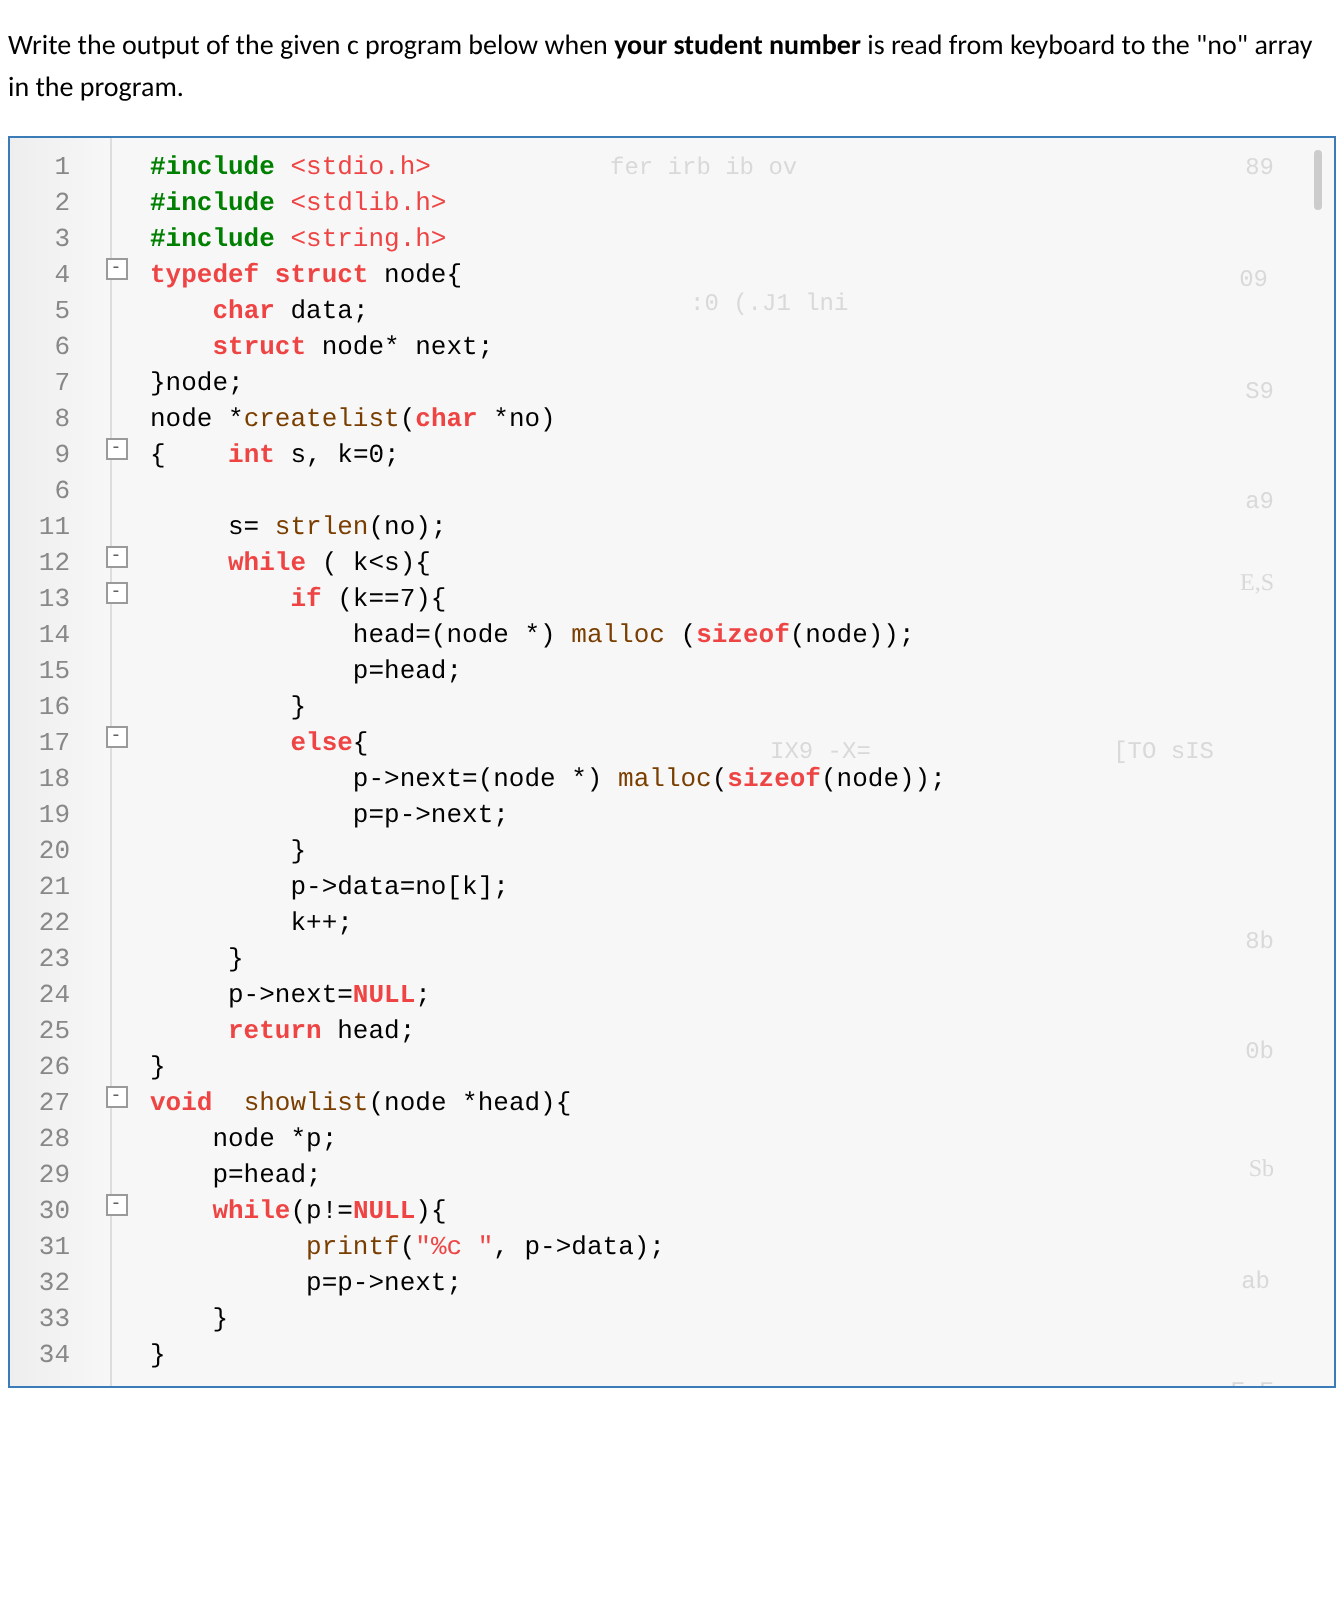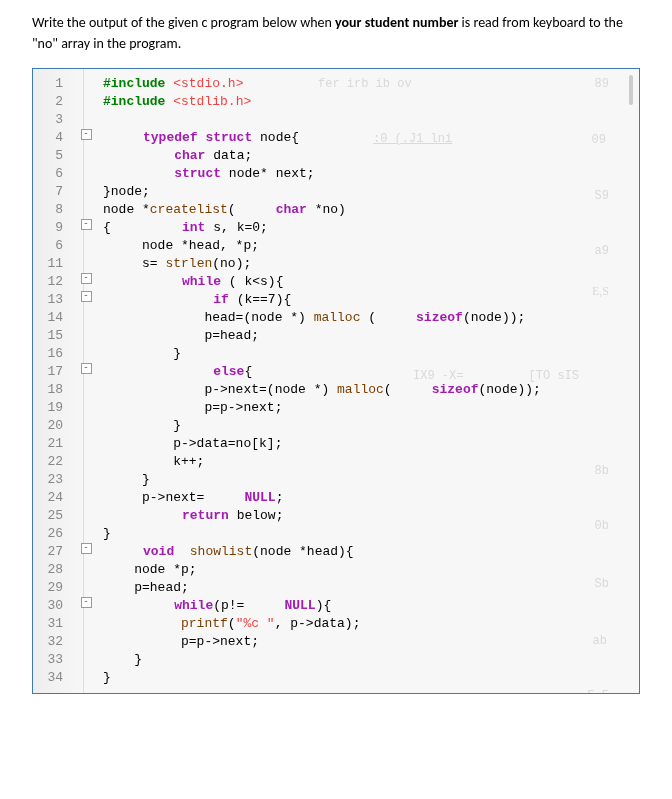--- a/index.html
+++ b/index.html
@@ -1,84 +1,84 @@
 <!DOCTYPE html>
 <html><head>
   <meta charset="utf-8">
   <style>
     * { margin: 0; padding: 0; box-sizing: border-box; }
     body { font-family: Calibri, Arial, sans-serif; width: 672px; background: #fff; color: #000; font-size: 14px; }
-    .container { padding: 12px 32px; }
+    .container { padding: 12px 4px; }
     .instruction { font-size: 14px; line-height: 1.5; margin-bottom: 14px; }
     .instruction b { font-weight: bold; }
     .code-block { border: 1px solid #3b7bb8; background: #f7f7f7; position: relative; padding: 6px 0 6px 0; overflow: hidden; }
     .code-block::before { content:""; position:absolute; left:0; top:0; bottom:0; width:50px; background: linear-gradient(to right, #eee, #f7f7f7); border-right:1px solid #ddd; }
     .code-block::after { content:""; position:absolute; right:6px; top:6px; width:4px; height:30px; background:#ccc; border-radius:2px; }
     .line { display:flex; align-items:flex-start; font-family: "Consolas","Courier New",monospace; font-size:13px; line-height:18px; white-space:pre; position:relative; }
     .ln { width:40px; text-align:right; padding-right:10px; color:#888; user-select:none; z-index:1; position:relative; }
     .gutter { width:26px; display:flex; justify-content:center; align-items:center; z-index:1; position:relative; }
     .fold { width:11px; height:11px; border:1px solid #9a9a9a; display:flex; align-items:center; justify-content:center; font-size:9px; line-height:9px; color:#555; background:#fff; }
     .code { flex:1; padding-left:4px; z-index:1; position:relative; }
     .pp   { color:#008000; font-weight:bold; }
-    .kw   { color:#a21caf; font-weight:bold;margin-left:40px; }
+    .kw   { color:#ef4444; font-weight:bold; }
     .fn   { color:#7a3e00; }
     .str  { color:#ef4444; }
     .plain{ color:#000; }
     
     .wm { position:absolute; color:#d9d9d9; font-family:"Courier New",monospace; font-size:12px; pointer-events:none; z-index:0; }
   </style>
 </head>
 <body>
 
 <div class="container">
   <p class="instruction">
     <span>Write the output of the given c program below when </span><b>your student number</b><span> is read from keyboard to the "no" array in the program.</span>
   </p>
 
   <div class="code-block" id="code-block">
 
-    <span class="wm" style="top:8px; left:285px;text-align:right;">fer  irb  ib   ov</span>
+    <span class="wm" style="top:8px; left:300px;text-align:right;">fer  irb  ib   ov</span>
     <span class="wm" style="top:8px; right:30px;">89</span>
     <span class="wm" style="top:64px; right:33px;">09</span>
-    <span class="wm" style="top:63px; left:340px;text-decoration:underline;">:0  (.J1  lni</span>
+    <span class="wm" style="top:76px; left:340px;">:0  (.J1  lni</span>
     <span class="wm" style="top:120px; right:30px;">S9</span>
     <span class="wm" style="top:175px; right:30px;">a9</span>
     <span class="wm" style="top:215px; right:30px;font-family:Liberation Serif, serif;">E,S</span>
     <span class="wm" style="top:300px; left:380px;">IX9  -X=</span>
     <span class="wm" style="top:300px; right:60px;">[TO  sIS</span>
     <span class="wm" style="top:395px; right:30px;">8b</span>
     <span class="wm" style="top:450px; right:30px;">0b</span>
-    <span class="wm" style="top:508px; right:30px;">Sb</span>
+    <span class="wm" style="top:508px; right:30px;font-family:Liberation Serif, serif;">Sb</span>
     <span class="wm" style="top:565px; right:32px;">ab</span>
     <span class="wm" style="top:620px; right:30px;">E,E</span>
   <div class="line"><span class="ln">1</span><span class="gutter"></span><span class="code"><span class="pp">#include </span><span class="str">&lt;stdio.h&gt;</span></span></div>
       <div class="line"><span class="ln">2</span><span class="gutter"></span><span class="code"><span class="pp">#include </span><span class="str">&lt;stdlib.h&gt;</span></span></div>
-      <div class="line"><span class="ln">3</span><span class="gutter"></span></div>
+      <div class="line"><span class="ln">3</span><span class="gutter"></span><span class="code"><span class="pp">#include </span><span class="str">&lt;string.h&gt;</span></span></div>
       <div class="line"><span class="ln">4</span><span class="gutter"><span class="fold">-</span></span><span class="code"><span class="kw">typedef struct </span><span class="plain">node{</span></span></div>
       <div class="line"><span class="ln">5</span><span class="gutter"></span><span class="code"><span class="plain">    </span><span class="kw">char </span><span class="plain">data;</span></span></div>
       <div class="line"><span class="ln">6</span><span class="gutter"></span><span class="code"><span class="plain">    </span><span class="kw">struct </span><span class="plain">node* next;</span></span></div>
       <div class="line"><span class="ln">7</span><span class="gutter"></span><span class="code"><span class="plain">}node;</span></span></div>
       <div class="line"><span class="ln">8</span><span class="gutter"></span><span class="code"><span class="plain">node *</span><span class="fn">createlist</span><span class="plain">(</span><span class="kw">char </span><span class="plain">*no)</span></span></div>
       <div class="line"><span class="ln">9</span><span class="gutter"><span class="fold">-</span></span><span class="code"><span class="plain">{</span><span class="kw">    int </span><span class="plain">s, k=0;</span></span></div>
-      <div class="line"><span class="ln">6</span><span class="gutter"></span><span class="code"><span class="plain">     node *head, *p;</span></span></div>
+      <div class="line"><span class="ln">6</span><span class="gutter"></span></div>
       <div class="line"><span class="ln">11</span><span class="gutter"></span><span class="code"><span class="plain">     s= </span><span class="fn">strlen</span><span class="plain">(no);</span></span></div>
       <div class="line"><span class="ln">12</span><span class="gutter"><span class="fold">-</span></span><span class="code"><span class="kw">     while </span><span class="plain">( k&lt;s){</span></span></div>
       <div class="line"><span class="ln">13</span><span class="gutter"><span class="fold">-</span></span><span class="code"><span class="kw">         if </span><span class="plain">(k==7){</span></span></div>
       <div class="line"><span class="ln">14</span><span class="gutter"></span><span class="code"><span class="plain">             head=(node *) </span><span class="fn">malloc</span><span class="plain"> (</span><span class="kw">sizeof</span><span class="plain">(node));</span></span></div>
       <div class="line"><span class="ln">15</span><span class="gutter"></span><span class="code"><span class="plain">             p=head;</span></span></div>
       <div class="line"><span class="ln">16</span><span class="gutter"></span><span class="code"><span class="plain">         }</span></span></div>
       <div class="line"><span class="ln">17</span><span class="gutter"><span class="fold">-</span></span><span class="code"><span class="kw">         else</span><span class="plain">{</span></span></div>
       <div class="line"><span class="ln">18</span><span class="gutter"></span><span class="code"><span class="plain">             p-&gt;next=(node *) </span><span class="fn">malloc</span><span class="plain">(</span><span class="kw">sizeof</span><span class="plain">(node));</span></span></div>
       <div class="line"><span class="ln">19</span><span class="gutter"></span><span class="code"><span class="plain">             p=p-&gt;next;</span></span></div>
       <div class="line"><span class="ln">20</span><span class="gutter"></span><span class="code"><span class="plain">         }</span></span></div>
       <div class="line"><span class="ln">21</span><span class="gutter"></span><span class="code"><span class="plain">         p-&gt;data=no[k];</span></span></div>
       <div class="line"><span class="ln">22</span><span class="gutter"></span><span class="code"><span class="plain">         k++;</span></span></div>
       <div class="line"><span class="ln">23</span><span class="gutter"></span><span class="code"><span class="plain">     }</span></span></div>
       <div class="line"><span class="ln">24</span><span class="gutter"></span><span class="code"><span class="plain">     p-&gt;next=</span><span class="kw">NULL</span><span class="plain">;</span></span></div>
-      <div class="line"><span class="ln">25</span><span class="gutter"></span><span class="code"><span class="kw">     return </span><span class="plain">below;</span></span></div>
+      <div class="line"><span class="ln">25</span><span class="gutter"></span><span class="code"><span class="kw">     return </span><span class="plain">head;</span></span></div>
       <div class="line"><span class="ln">26</span><span class="gutter"></span><span class="code"><span class="plain">}</span></span></div>
       <div class="line"><span class="ln">27</span><span class="gutter"><span class="fold">-</span></span><span class="code"><span class="kw">void </span><span class="fn"> showlist</span><span class="plain">(node *head){</span></span></div>
       <div class="line"><span class="ln">28</span><span class="gutter"></span><span class="code"><span class="plain">    node *p;</span></span></div>
       <div class="line"><span class="ln">29</span><span class="gutter"></span><span class="code"><span class="plain">    p=head;</span></span></div>
       <div class="line"><span class="ln">30</span><span class="gutter"><span class="fold">-</span></span><span class="code"><span class="kw">    while</span><span class="plain">(p!=</span><span class="kw">NULL</span><span class="plain">){</span></span></div>
       <div class="line"><span class="ln">31</span><span class="gutter"></span><span class="code"><span class="fn">          printf</span><span class="plain">(</span><span class="str">"%c "</span><span class="plain">, p-&gt;data);</span></span></div>
       <div class="line"><span class="ln">32</span><span class="gutter"></span><span class="code"><span class="plain">          p=p-&gt;next;</span></span></div>
       <div class="line"><span class="ln">33</span><span class="gutter"></span><span class="code"><span class="plain">    }</span></span></div>
       <div class="line"><span class="ln">34</span><span class="gutter"></span><span class="code"><span class="plain">}</span></span></div>
     </div>

